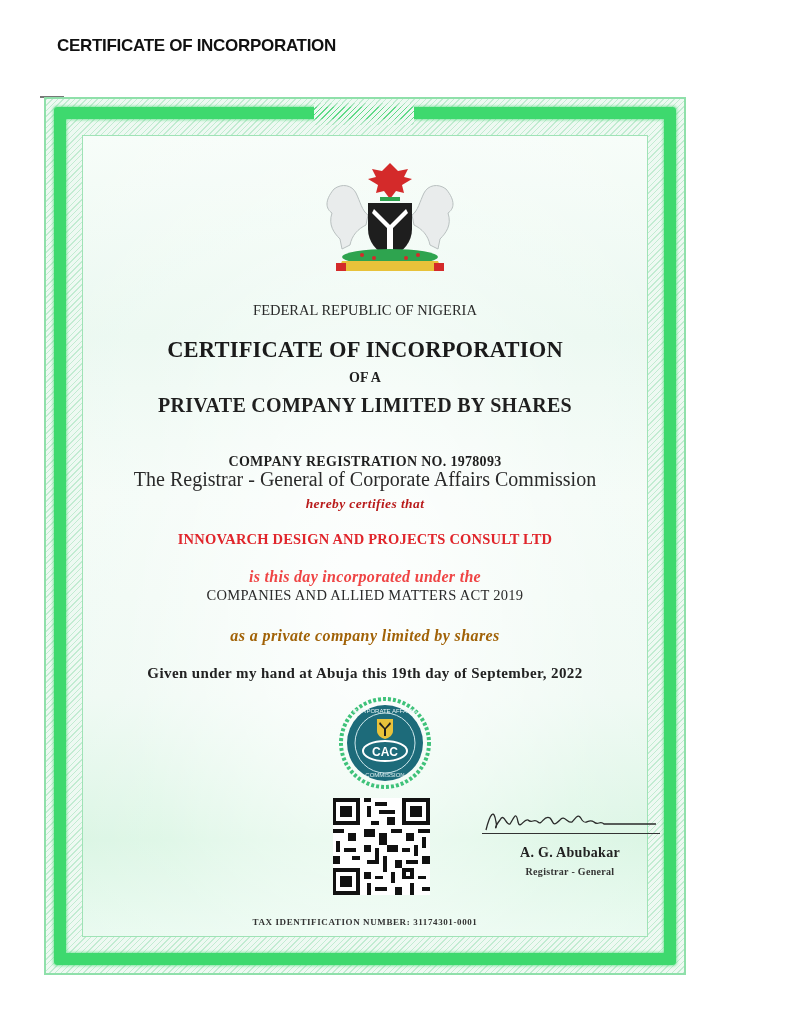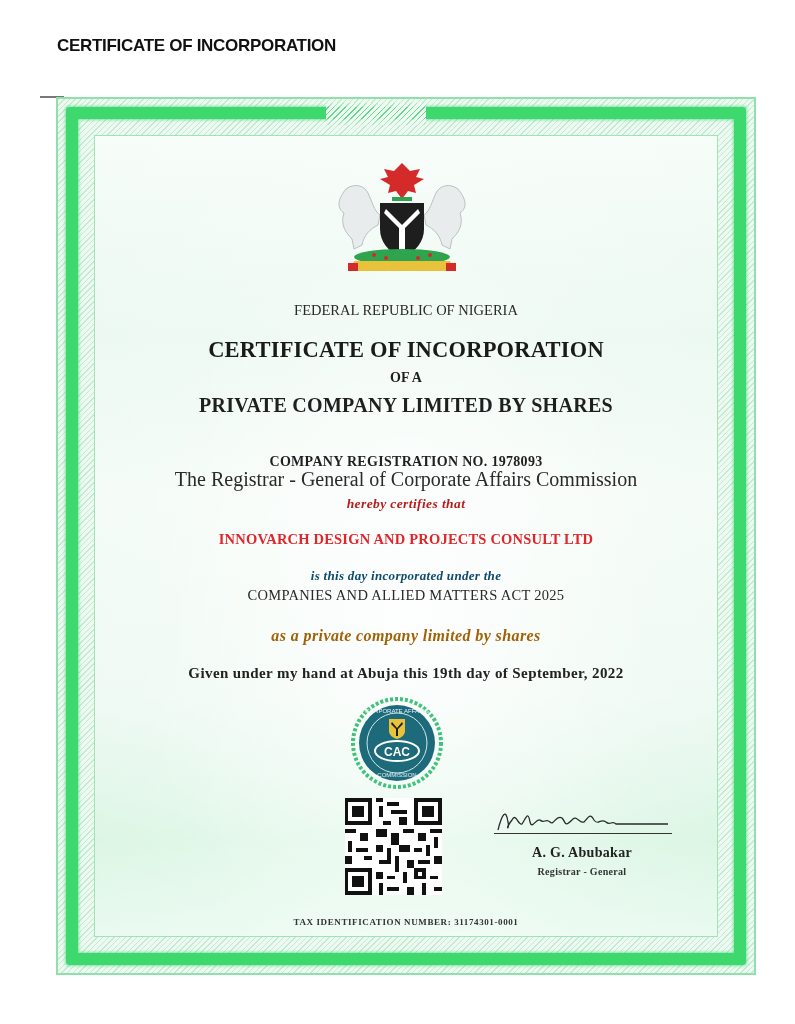--- a/index.html
+++ b/index.html
@@ -6,21 +6,21 @@
   body {
     width: 795px; height: 1024px; background: #ffffff; position: relative; overflow: hidden;
     font-family: "Liberation Serif", serif;
   }
   .page-heading {
     position: absolute; left: 57px; top: 36px;
     font-family: "Liberation Sans", sans-serif; font-weight: bold; font-size: 17px;
     letter-spacing: -0.3px; color: #111;
   }
   .cert {
-    position: absolute; left: 56px; top: 97px; width: 700px; height: 878px;
+    position: absolute; left: 44px; top: 97px; width: 642px; height: 878px;
     background: #f4fbf7;
   }
   .outer-frame {
     position: absolute; inset: 0;
     border: 2px solid #8fe0aa;
     background:
       repeating-linear-gradient(135deg, rgba(140,220,170,0.45) 0 1px, rgba(255,255,255,0) 1px 4px),
       #eef9f2;
   }
   .green-band {
@@ -45,21 +45,21 @@
   }
   .crest { position: absolute; left: 268px; top: 62px; width: 156px; height: 118px; }
   .t-federal { position: absolute; left: 0; right: 0; top: 205px; font-size: 14.5px; color: #2a2a2a; }
   .t-title { position: absolute; left: 0; right: 0; top: 240px; font-size: 22.5px; font-weight: bold; color: #1a1a1a; letter-spacing: 0.2px; }
   .t-ofa { position: absolute; left: 0; right: 0; top: 273px; font-size: 14px; font-weight: bold; color: #1f1f1f; }
   .t-private { position: absolute; left: 0; right: 0; top: 297px; font-size: 20px; font-weight: bold; color: #1f1f1f; letter-spacing: 0.3px; }
   .t-regno { position: absolute; left: 0; right: 0; top: 325px; font-size: 14px; font-weight: bold; color: #1f1f1f; letter-spacing: 0.3px; margin-top: 32px; }
   .t-registrar { position: absolute; left: 0; right: 0; top: 371px; font-size: 20px; color: #2a2a2a; }
   .t-hereby { position: absolute; left: 0; right: 0; top: 399px; font-size: 13.5px; font-style: italic; font-weight: bold; color: #b91c1c; letter-spacing: 0.4px; }
   .t-company { position: absolute; left: 0; right: 0; top: 434px; font-size: 14.5px; font-weight: bold; color: #e0252b; letter-spacing: 0.2px; }
-  .t-isthis { position: absolute; left: 0; right: 0; top: 471px; font-size: 13px; font-style: italic; font-weight: bold; color: #0c4a6e; letter-spacing: 0.3px; }
+  .t-isthis { position: absolute; left: 0; right: 0; top: 471px; font-size: 16px; font-style: italic; font-weight: bold; color: #ef4444; letter-spacing: 0.3px; }
   .t-act { position: absolute; left: 0; right: 0; top: 490px; font-size: 14.5px; color: #2a2a2a; letter-spacing: 0.3px; }
   .t-asa { position: absolute; left: 0; right: 0; top: 530px; font-size: 16px; font-style: italic; font-weight: bold; color: #a16207; letter-spacing: 0.4px; }
   .t-given { position: absolute; left: 0; right: 0; top: 568px; font-size: 15px; font-weight: bold; color: #222; letter-spacing: 0.4px; }
   .seal { position: absolute; left: 287px; top: 600px; width: 108px; height: 92px; }
   .qr { position: absolute; left: 288px; top: 701px; width: 98px; height: 97px; }
   .signature { position: absolute; left: 436px; top: 703px; width: 180px; height: 40px; }
   .sig-line { position: absolute; left: 438px; top: 736px; width: 178px; height: 1px; background: #333; }
   .t-signame { position: absolute; left: 436px; top: 748px; width: 180px; text-align: center; font-size: 14px; font-weight: bold; color: #222; letter-spacing: 0.3px; }
   .t-sigrole { position: absolute; left: 436px; top: 769px; width: 180px; font-size: 10px; font-weight: bold; color: #333; letter-spacing: 0.3px; }
   .t-tax { position: absolute; left: 0; right: 0; top: 820px; font-size: 9px; font-weight: bold; color: #333; letter-spacing: 0.6px; }
@@ -103,21 +103,21 @@
 
     <div class="t-federal">FEDERAL REPUBLIC OF NIGERIA</div>
     <div class="t-title">CERTIFICATE OF INCORPORATION</div>
     <div class="t-ofa">OF A</div>
     <div class="t-private">PRIVATE COMPANY LIMITED BY SHARES</div>
     <div class="t-regno">COMPANY REGISTRATION NO. 1978093</div>
     <div class="t-registrar">The Registrar - General of Corporate Affairs Commission</div>
     <div class="t-hereby">hereby certifies that</div>
     <div class="t-company">INNOVARCH DESIGN AND PROJECTS CONSULT LTD</div>
     <div class="t-isthis">is this day incorporated under the</div>
-    <div class="t-act">COMPANIES AND ALLIED MATTERS ACT 2025</div>
+    <div class="t-act">COMPANIES AND ALLIED MATTERS ACT 2019</div>
     <div class="t-asa">as a private company limited by shares</div>
     <div class="t-given">Given under my hand at Abuja this 19th day of September, 2022</div>
 
     <svg class="seal" viewBox="0 0 108 92">
       <circle cx="54" cy="46" r="44" fill="none" stroke="#3fc27a" stroke-width="4" stroke-dasharray="3 2"></circle>
       <circle cx="54" cy="46" r="38" fill="#1d6b7a"></circle>
       <circle cx="54" cy="46" r="30" fill="none" stroke="#cfe8ec" stroke-width="1"></circle>
       <path d="M46 22 L62 22 L62 34 C62 38 58 41 54 42 C50 41 46 38 46 34 Z" fill="#e8c23a"></path>
       <path d="M49 25 L54 31 L59 25 L60 27 L55 32 L55 39 L53 39 L53 32 L48 27 Z" fill="#1e1e1e"></path>
       <ellipse cx="54" cy="54" rx="22" ry="10" fill="#1d6b7a" stroke="#ffffff" stroke-width="2"></ellipse>

